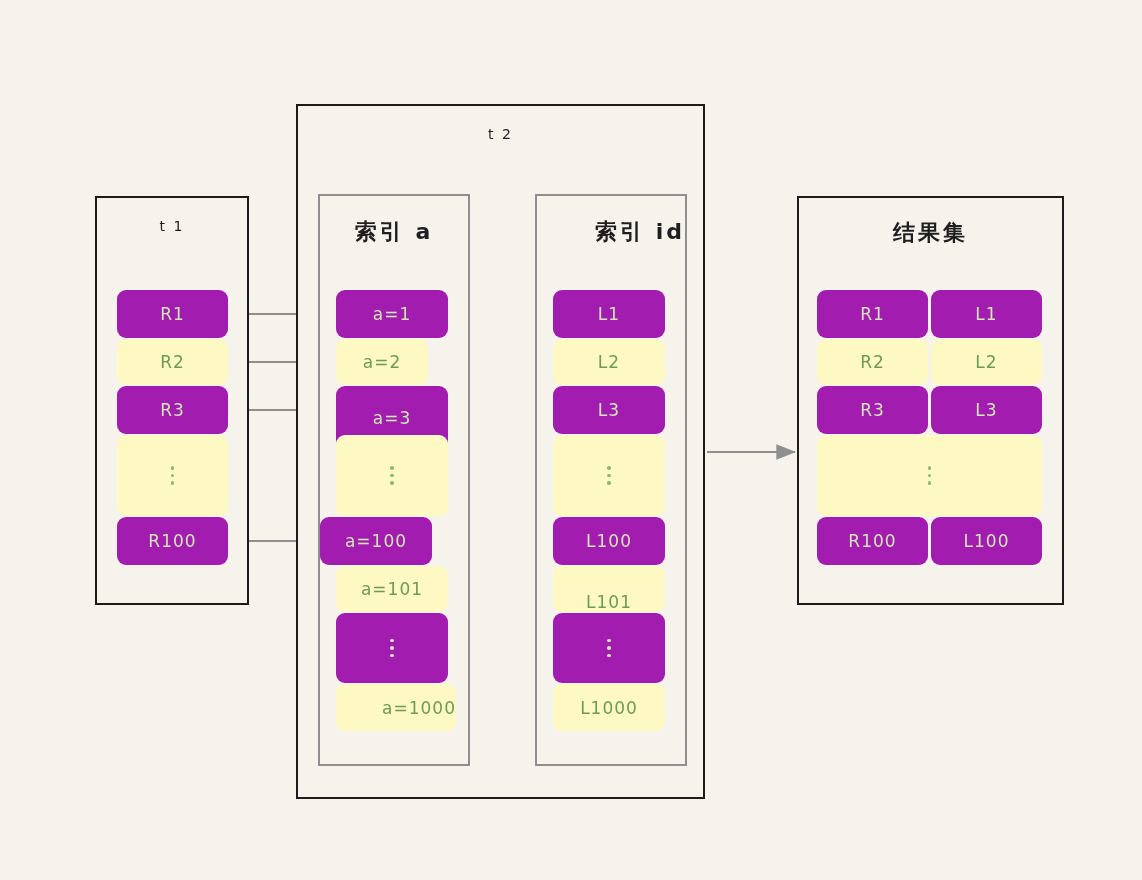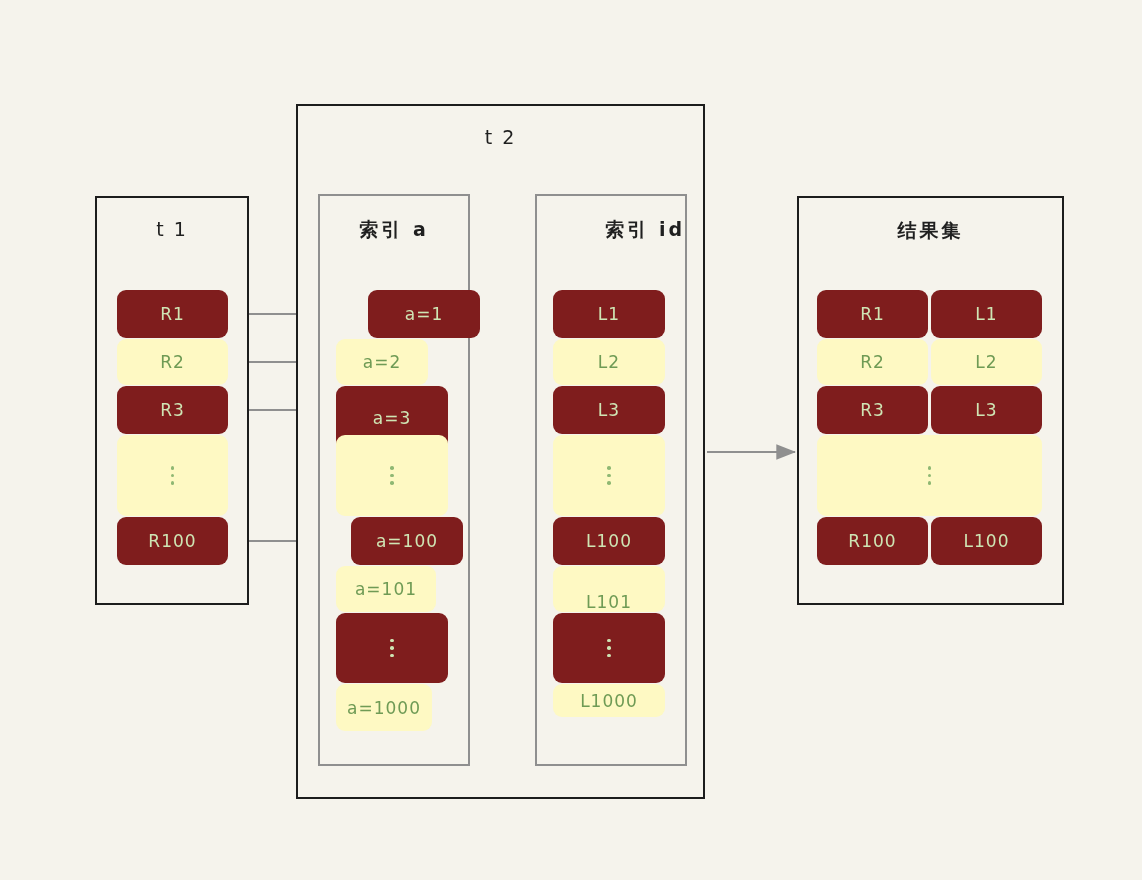--- a/index.html
+++ b/index.html
@@ -38,45 +38,45 @@
     background: transparent;
     box-sizing: border-box;
   }
 
   .panel-title {
     position: absolute;
     left: 0;
     width: 100%;
     text-align: center;
     color: #1f1f1f;
-    font-size: 19px;
+    font-size: 14px;
     letter-spacing: 2px;
     font-family: "DejaVu Sans", sans-serif;
     white-space: nowrap;
   }
   .panel-title.cjk {
-    font-size: 19px;
+    font-size: 22px;
     font-weight: 700;
     letter-spacing: 3px;
     font-family: "DejaVu Sans", sans-serif;
   }
 
   
   .cell {
     position: absolute;
     box-sizing: border-box;
     border-radius: 9px;
     display: flex;
     align-items: center;
     justify-content: center;
     font-size: 17px;
     letter-spacing: 1px;
     font-family: "DejaVu Sans", sans-serif;
   }
-  .cell.dark  { background: #7f1d1d; color: #cfe5b4; }
+  .cell.dark  { background: #a21caf; color: #cfe5b4; }
   .cell.light { background: #fef9c3; color: #6f9b55; }
 
   .cell .dots {
     display: flex;
     flex-direction: column;
     align-items: center;
     justify-content: center;
     gap: 4px;
     line-height: 0;
   }
@@ -141,50 +141,50 @@
     <span>R100</span>
   </div>
 
   <div class="panel" style="left:296px; top:104px; width:409px; height:695px;">
     <div class="panel-title" style="top:20px;">t 2</div>
   </div>
 
   <div class="subpanel" style="left:318px; top:194px; width:152px; height:572px;">
     <div class="panel-title cjk" style="top:21px;">索引 a</div>
   </div>
-  <div class="cell dark" style="left:336px; top:290px; width:112px; height:48px;margin-left:32px;">
+  <div class="cell dark" style="left:336px; top:290px; width:112px; height:48px;">
     <span>a=1</span>
   </div>
   <div class="cell light" style="left:336px; top:339px; width:92px; height:46px;">
     <span>a=2</span>
   </div>
   <div class="cell dark" style="left:336px; top:386px; width:112px; height:64px;">
     <span>a=3</span>
   </div>
   <div class="cell light" style="left:336px; top:435px; width:112px; height:81px;">
     <span class="dots">
         <i></i>
         <i></i>
         <i></i>
       </span>
   </div>
-  <div class="cell dark" style="left:351px; top:517px; width:112px; height:48px;">
+  <div class="cell dark" style="left:320px; top:517px; width:112px; height:48px;">
     <span>a=100</span>
   </div>
-  <div class="cell light" style="left:336px; top:566px; width:100px; height:46px;">
+  <div class="cell light" style="left:336px; top:566px; width:112px; height:46px;">
     <span>a=101</span>
   </div>
   <div class="cell dark" style="left:336px; top:613px; width:112px; height:70px;">
     <span class="dots">
         <i></i>
         <i></i>
         <i></i>
       </span>
   </div>
-  <div class="cell light" style="left:336px; top:684px; width:96px; height:47px;">
+  <div class="cell light" style="left:336px; top:684px; width:120px; height:47px;justify-content:flex-end;">
     <span>a=1000</span>
   </div>
 
   <div class="subpanel" style="left:535px; top:194px; width:152px; height:572px;">
     <div class="panel-title cjk" style="top:21px;text-align:right;">索引 id</div>
   </div>
   <div class="cell dark" style="left:553px; top:290px; width:112px; height:48px;">
     <span>L1</span>
   </div>
   <div class="cell light" style="left:553px; top:339px; width:112px; height:46px;">
@@ -206,21 +206,21 @@
   <div class="cell light" style="left:553px; top:566px; width:112px; height:46px;align-items:flex-end;">
     <span>L101</span>
   </div>
   <div class="cell dark" style="left:553px; top:613px; width:112px; height:70px;">
     <span class="dots">
         <i></i>
         <i></i>
         <i></i>
       </span>
   </div>
-  <div class="cell light" style="left:553px; top:684px; width:112px; height:33px;">
+  <div class="cell light" style="left:553px; top:684px; width:112px; height:47px;">
     <span>L1000</span>
   </div>
 
   <div class="panel" style="left:797px; top:196px; width:267px; height:409px;">
     <div class="panel-title cjk" style="top:20px;">结果集</div>
   </div>
 
   <div class="cell dark" style="left:817px; top:290px; width:111px; height:48px;">
     <span>R1</span>
   </div>

